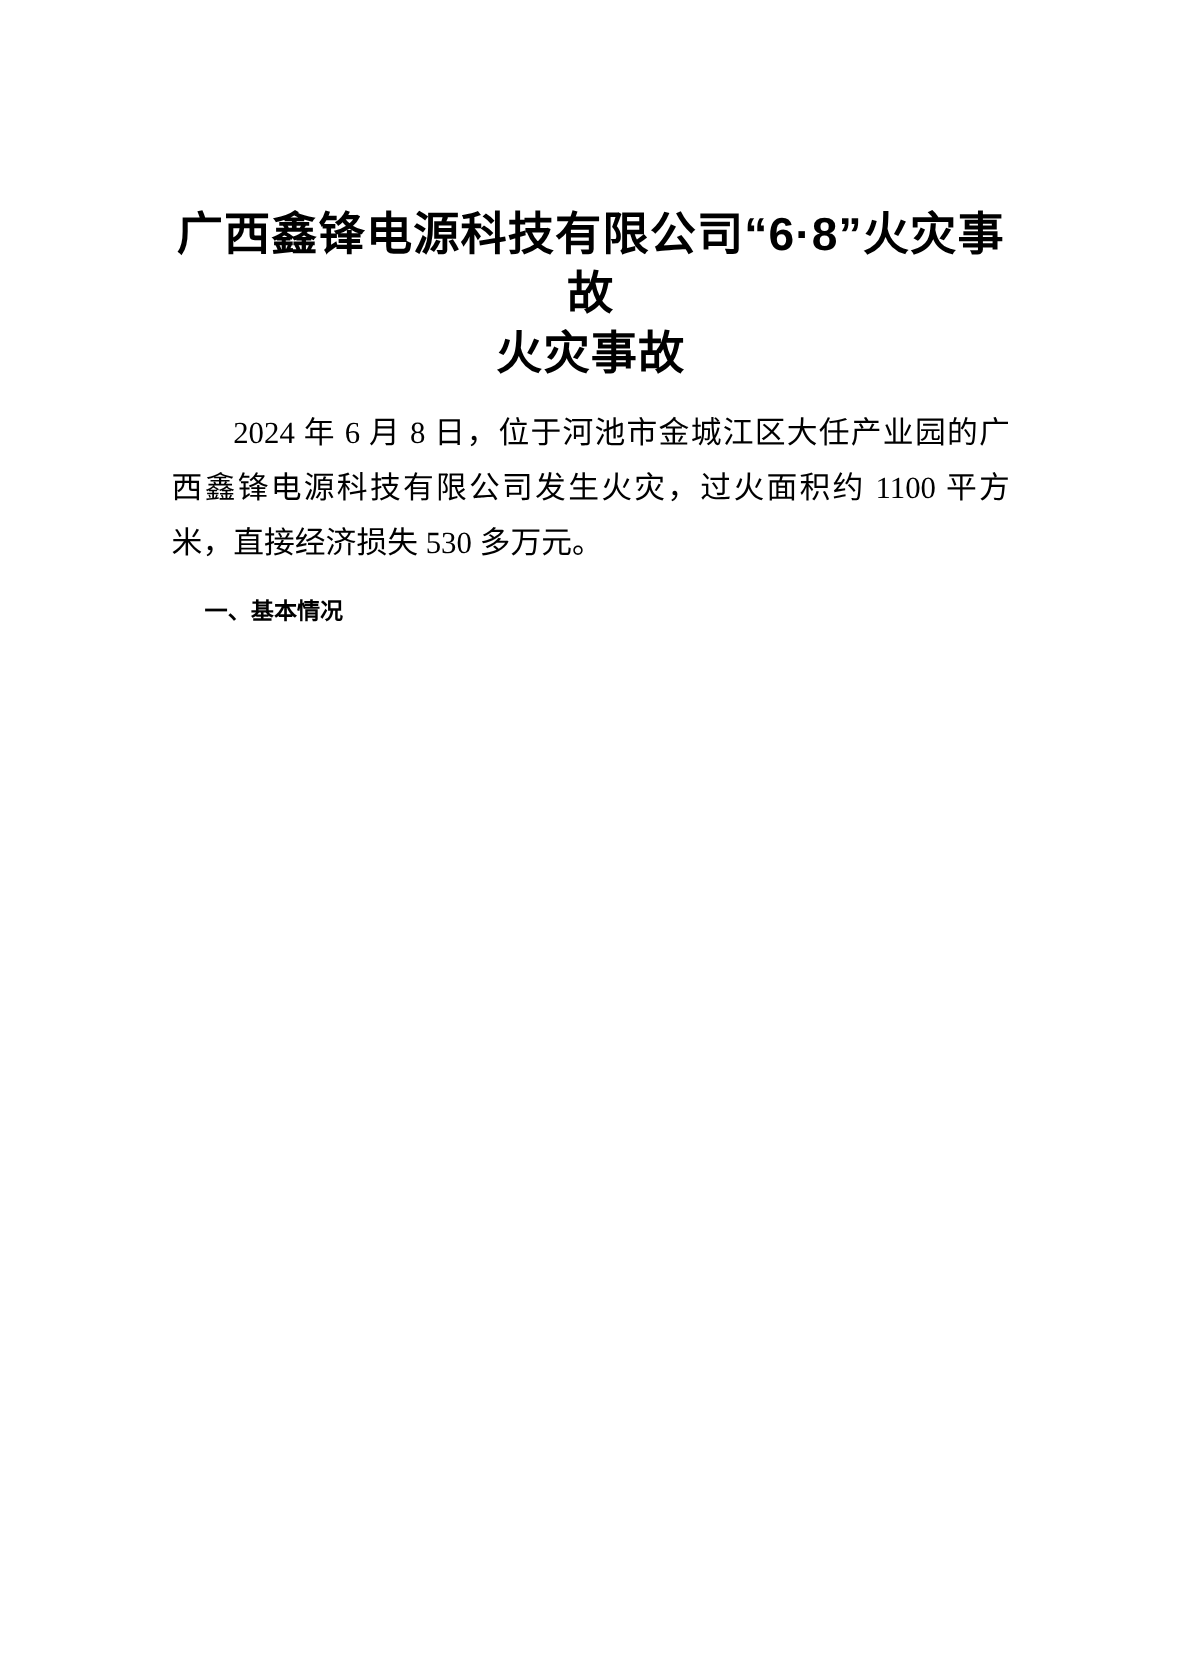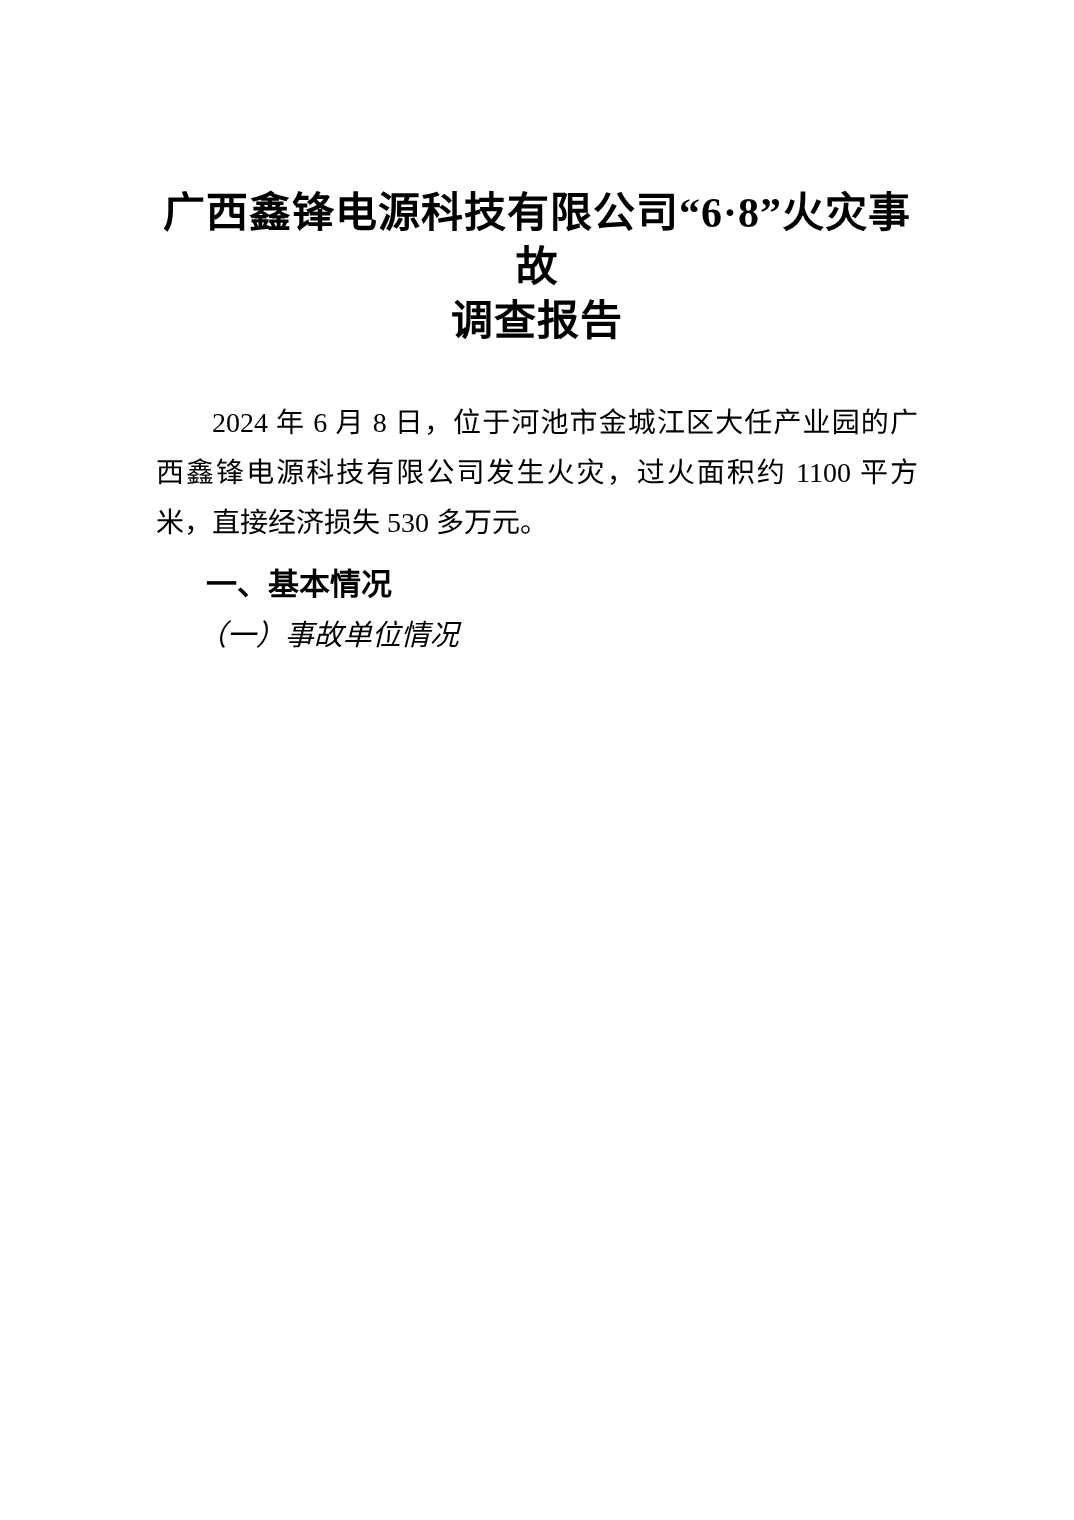--- a/index.html
+++ b/index.html
@@ -12,23 +12,23 @@
     width: 1074px;
     height: 1520px;
     margin: 0 auto;
     background: #ffffff;
     box-sizing: border-box;
     padding: 186px 144px 0 144px;
     color: #000000;
     overflow: hidden;
   }
   .doc-title {
-    margin: 0 0 50px 0;
+    margin: 0 0 22px 0;
     text-align: center;
-    font-family: Liberation Serif, serif;
+    font-family: Liberation Sans, sans-serif;
     font-weight: bold;
     font-size: 42px;
     line-height: 54px;
     letter-spacing: 1px;
   }
   .doc-title .title-line {
     display: block;
   }
   .body-para {
     margin: 12px;
@@ -37,45 +37,44 @@
     line-height: 50px;
     text-align: justify;
     text-justify: inter-ideograph;
     text-indent: 2em;
     word-break: break-all;
   }
   .section-heading {
     margin: 8px 0 0 0;
     font-family: "Liberation Sans", "DejaVu Sans", sans-serif;
     font-weight: bold;
-    font-size: 31px;
+    font-size: 21px;
     line-height: 50px;
     text-indent: 2em;
   }
   .sub-heading {
     margin: 0;
     font-family: "Liberation Serif", "DejaVu Serif", serif;
     font-weight: normal;
     font-style: italic;
     font-size: 29px;
     line-height: 50px;
     text-indent: 1.85em;
   }
 </style>
 </head>
 <body>
 
 <div class="page">
 
   <h1 class="doc-title">
     <span class="title-line">广西鑫锋电源科技有限公司“6·8”火灾事故</span>
-    <span class="title-line">调查报告</span>
+    <span class="title-line">火灾事故</span>
   </h1>
 
   <p class="body-para">2024 年 6 月 8 日，位于河池市金城江区大任产业园的广西鑫锋电源科技有限公司发生火灾，过火面积约 1100 平方米，直接经济损失 530 多万元。</p>
 
 
 
   <h2 class="section-heading">一、基本情况</h2>
 
-  <h3 class="sub-heading">（一）事故单位情况</h3>
 
 </div>
 
 </body></html>

